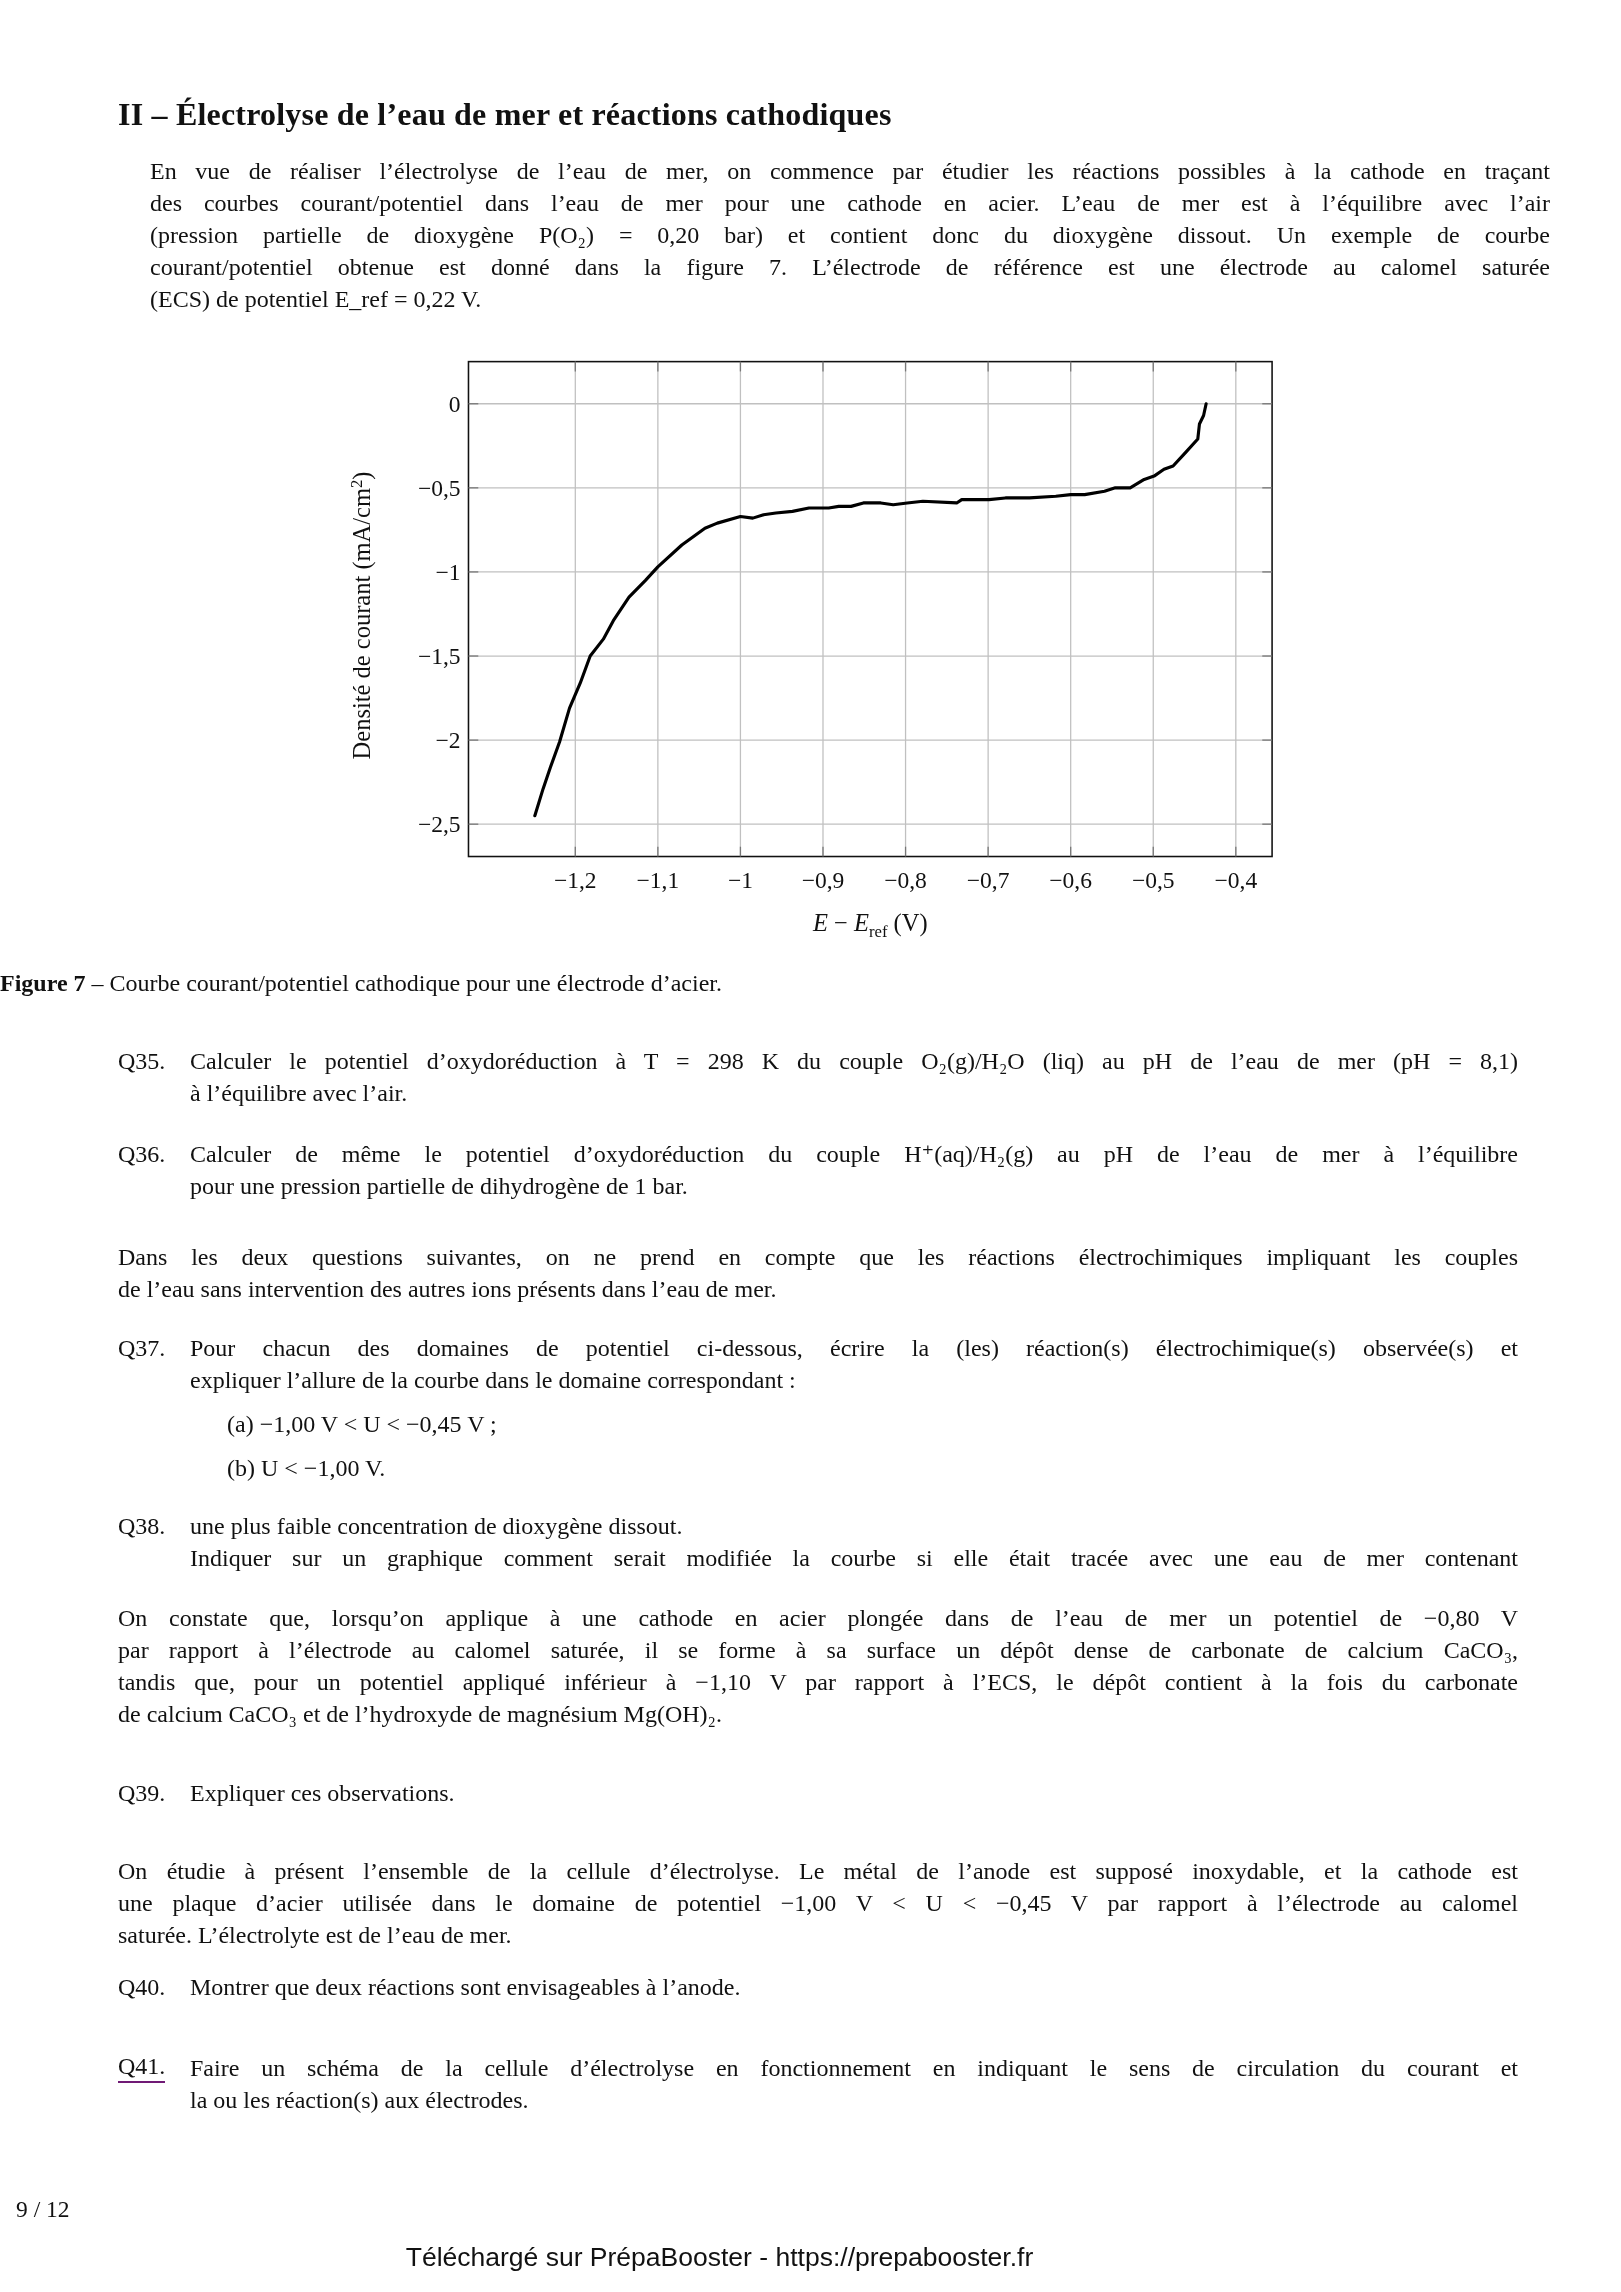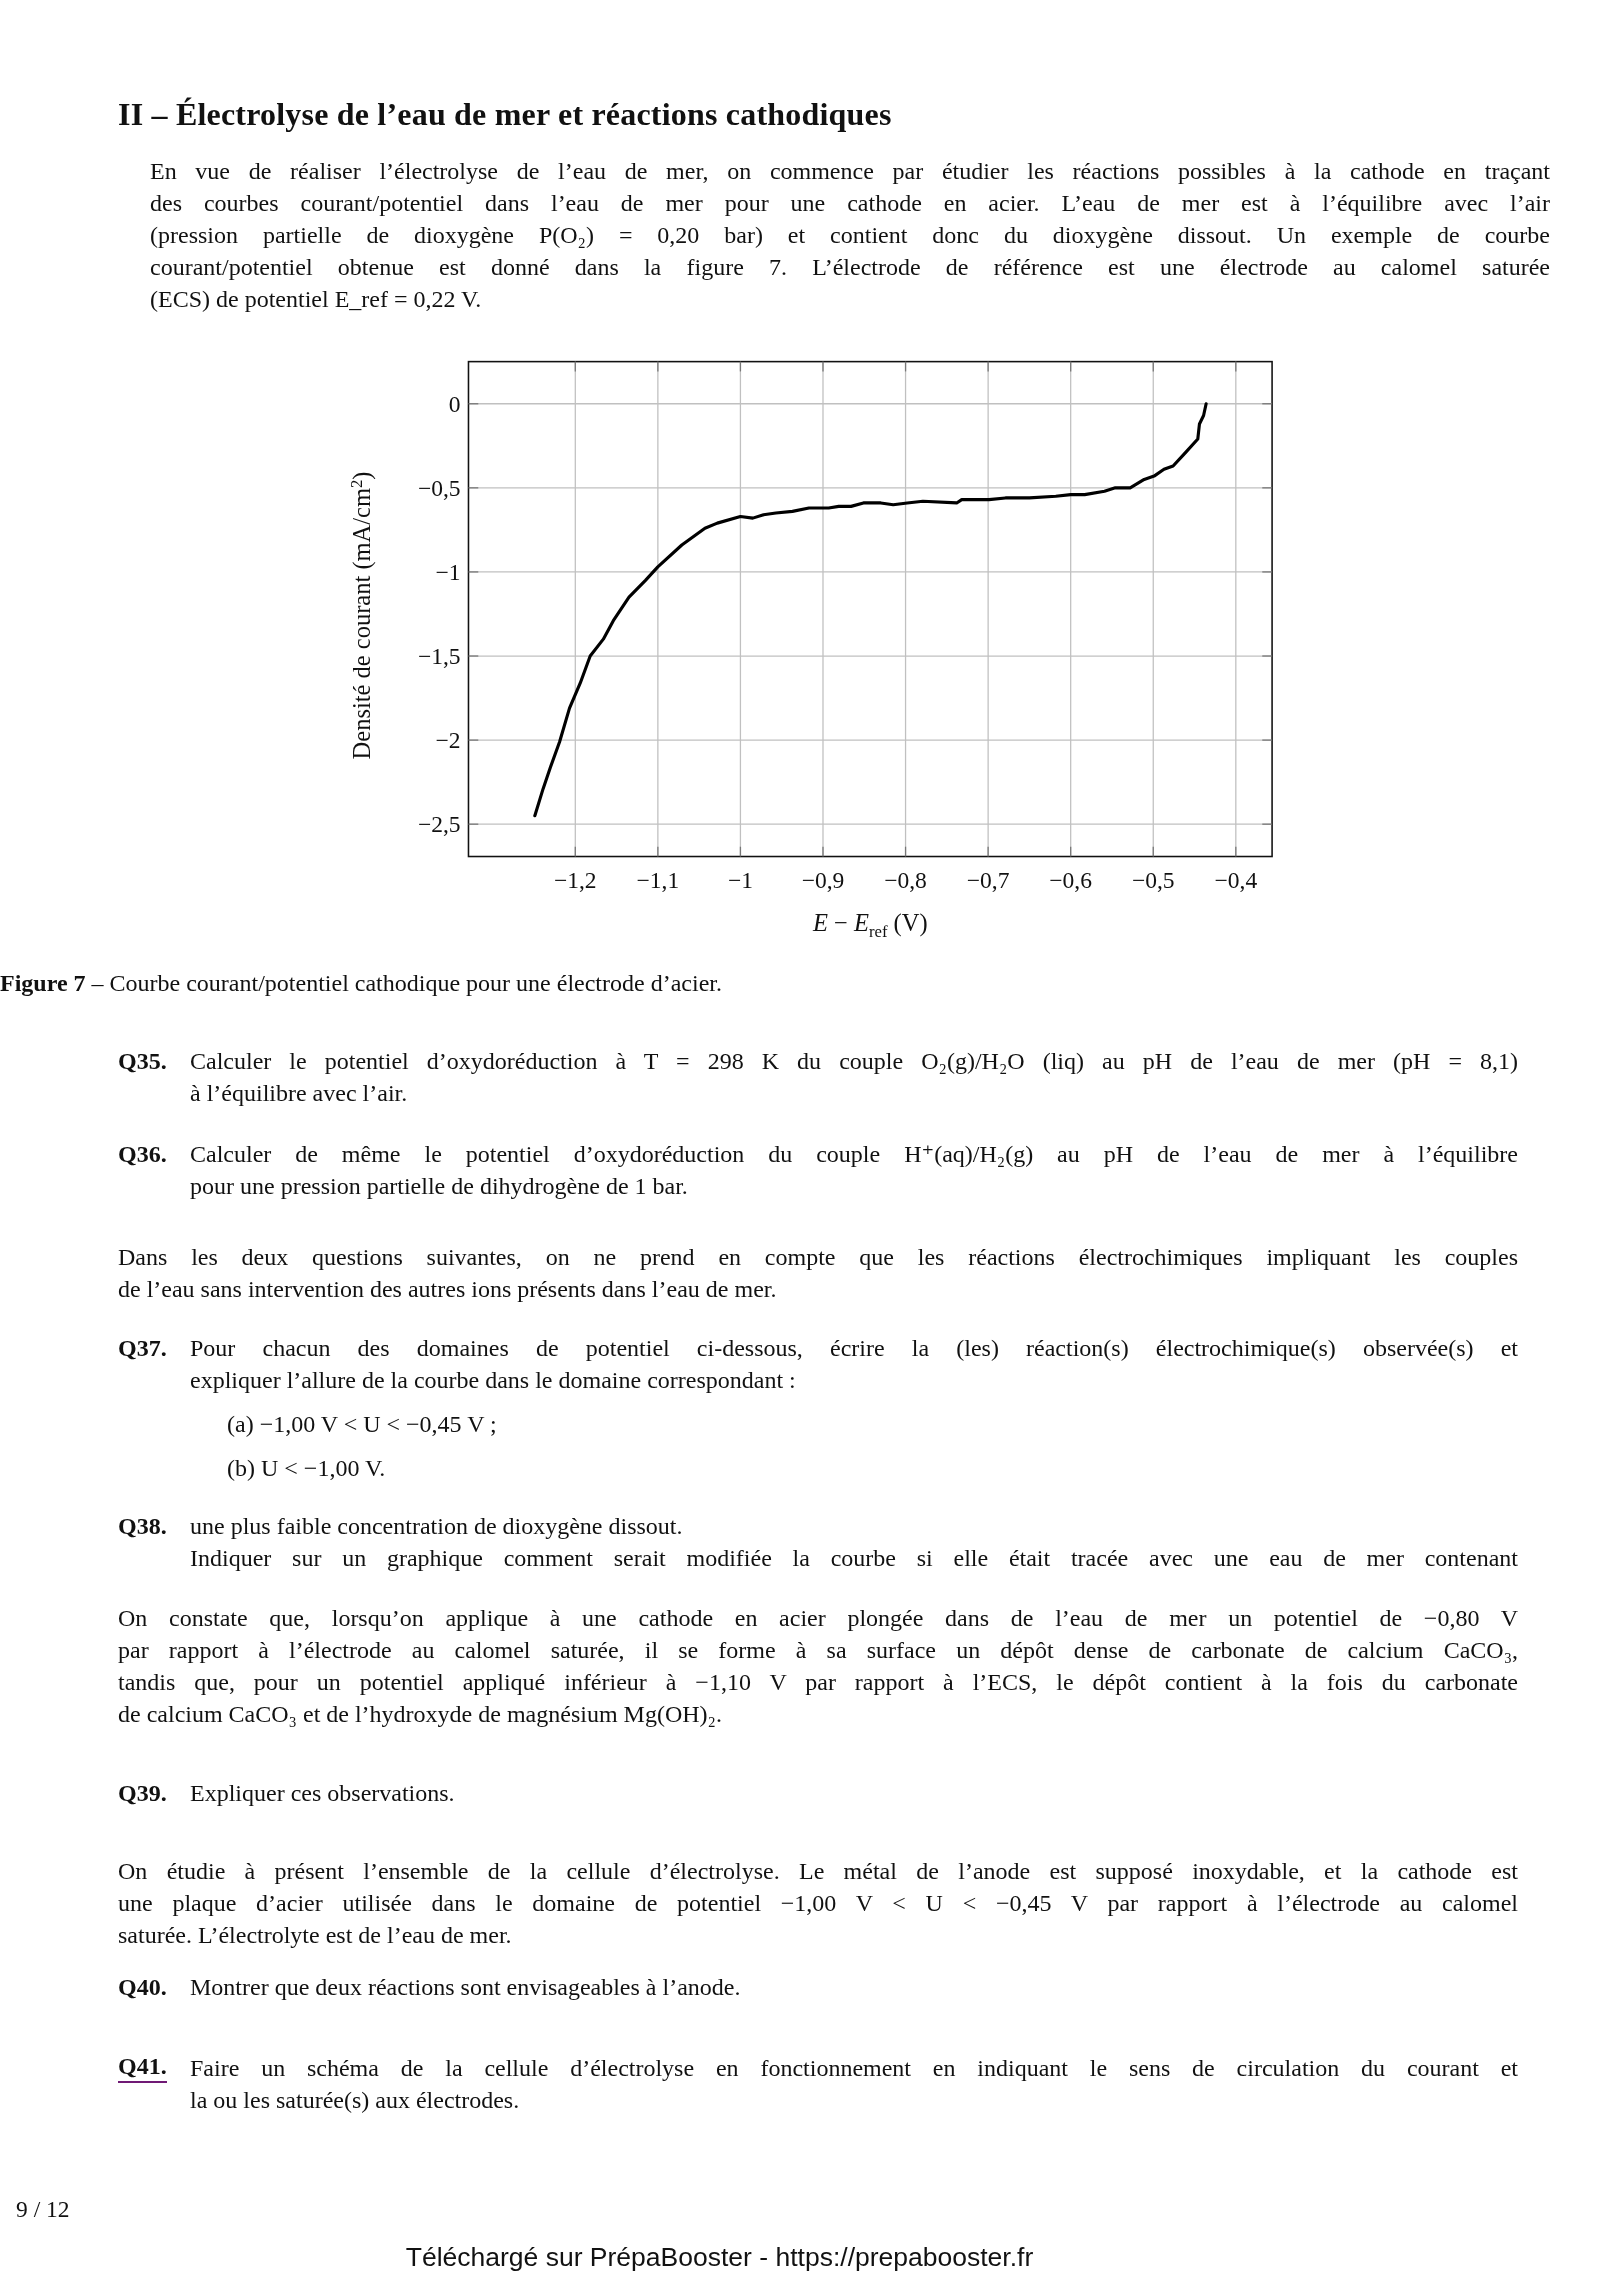--- a/index.html
+++ b/index.html
@@ -4,21 +4,21 @@
 <style>
   html, body { margin: 0; padding: 0; background: #ffffff; }
   body { width: 1621px; height: 2293px; position: relative; overflow: hidden;
          font-family: "Liberation Serif", "DejaVu Serif", serif; color: #111; }
   .abs { position: absolute; }
   .title { left: 118px; top: 96px; font-size: 32px; font-weight: bold; letter-spacing: 0.2px; }
   .para { left: 118px; width: 1400px; font-size: 24px; line-height: 32px; text-align: justify; }
   .para .ln { display: block; text-align: justify; text-align-last: justify; white-space: nowrap; }
   .para .ln.last { text-align-last: left; }
   .q { left: 118px; width: 1400px; font-size: 24px; line-height: 32px; }
-  .q .qlabel { position: absolute; left: 0; top: 0; font-weight: bold; }
+  .q .qlabel { position: absolute; left: 0; top: 0; font-weight: normal; }
   .q .qlabel.ul { border-bottom: 2px solid #701a75; line-height: 29px; }
   .q .qbody { margin-left: 72px; }
   .q .qbody .ln { display: block; text-align: justify; text-align-last: justify; white-space: nowrap; }
   .q .qbody .ln.last { text-align-last: left; }
   .sub { font-size: 24px; line-height: 32px; left: 227px; }
   .caption { left: 0; width: 1621px; top: 970px; text-align: left; font-size: 24px; }
   .caption b { font-weight: bold; }
   .pagenum { left: 0; width: 1452px; top: 2196px; font-size: 23.5px; margin-left: 16px; }
   .footer { left: 0; width: 1439px; top: 2230px; text-align: center; font-size: 26.5px;
             font-family: "Liberation Sans", "DejaVu Sans", sans-serif; margin-top: 12px; }
@@ -180,19 +180,19 @@
   <span class="qlabel">Q40.</span>
   <div class="qbody">
     <span class="ln last">Montrer que deux réactions sont envisageables à l’anode.</span>
   </div>
 </div>
 
 <div class="abs q" style="top:2052px;">
   <span class="qlabel ul">Q41.</span>
   <div class="qbody">
     <span class="ln">Faire un schéma de la cellule d’électrolyse en fonctionnement en indiquant le sens de circulation du courant et</span>
-    <span class="ln last">la ou les saturée(s) aux électrodes.</span>
+    <span class="ln last">la ou les réaction(s) aux électrodes.</span>
   </div>
 </div>
 
 <div class="abs pagenum">9 / 12</div>
 <div class="abs footer">Téléchargé sur PrépaBooster - https://prepabooster.fr</div>
 
 
 </body></html>

